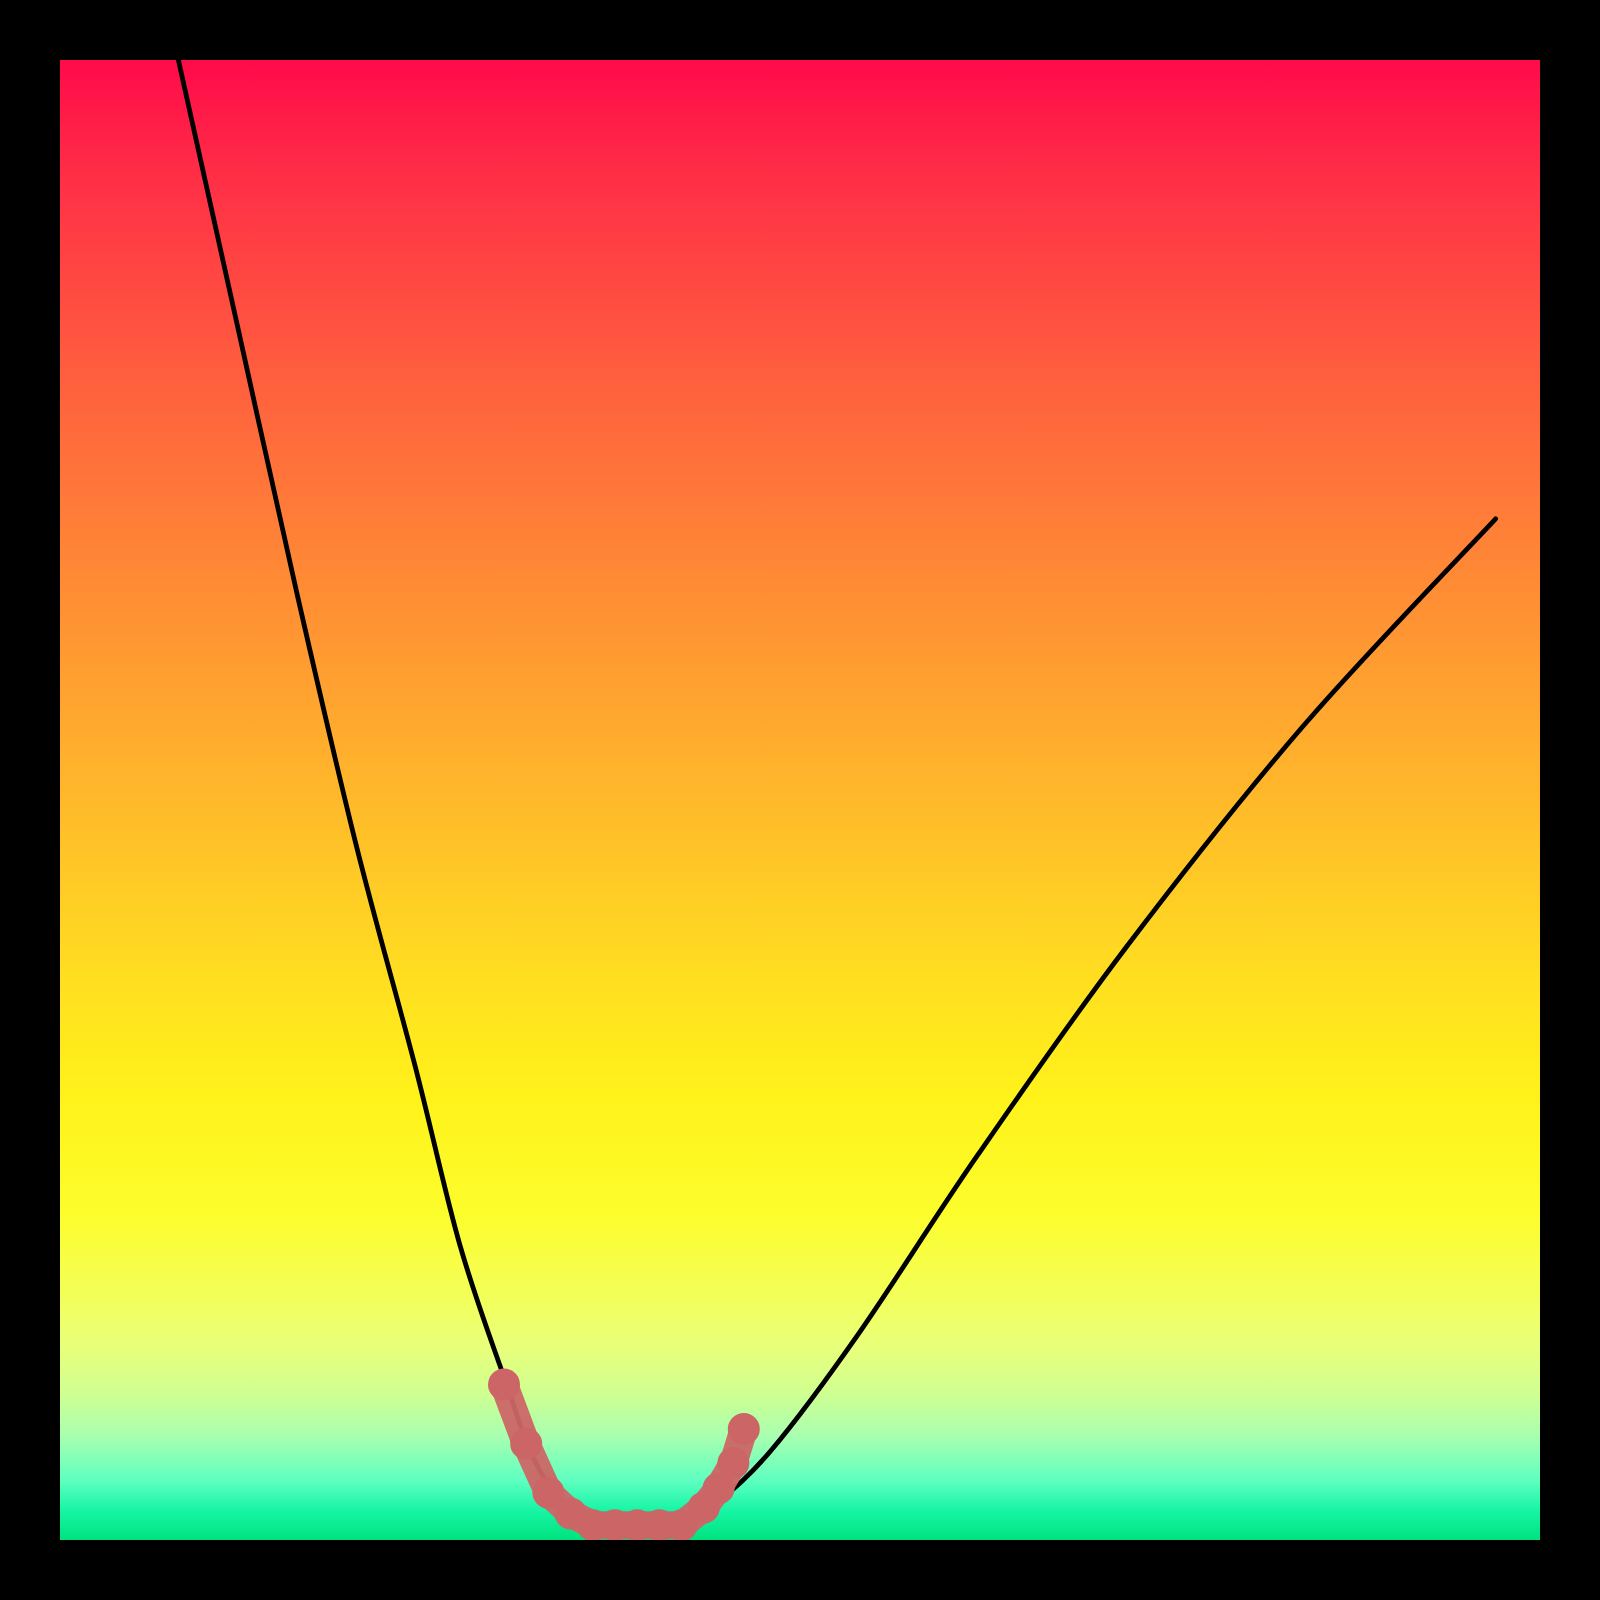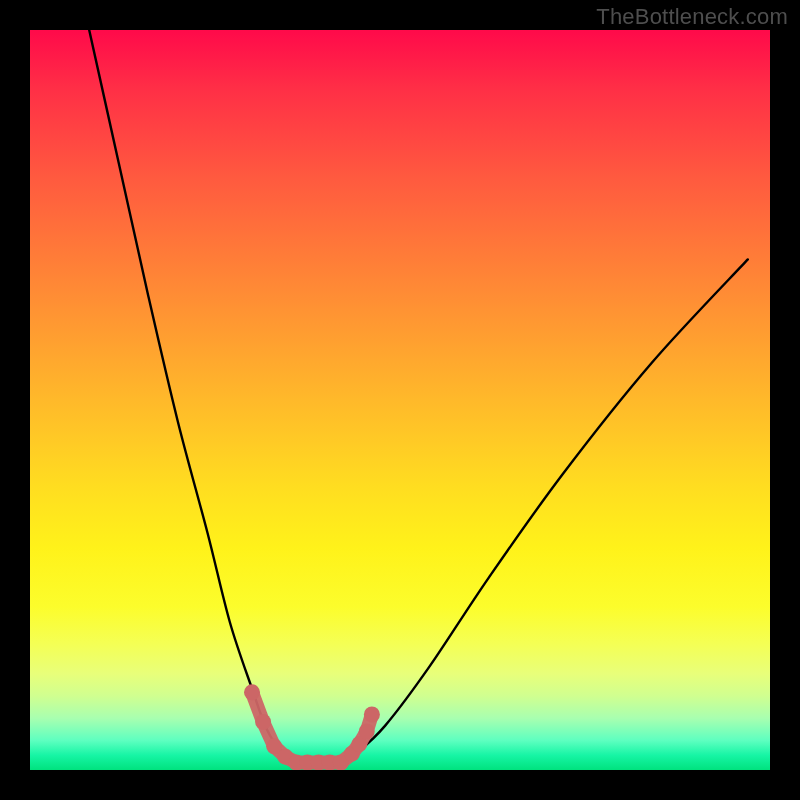--- a/index.html
+++ b/index.html
@@ -58,21 +58,20 @@
   }
   svg.overlay {
     position: absolute;
     inset: 0;
   }
 </style>
 </head>
 <body>
 
 <div class="frame">
-  <div class="watermark">TheBottleneck.com</div>
   <div class="plot-area">
     <div class="gradient-bg"></div>
     <svg class="overlay" viewBox="0 0 740 740" preserveAspectRatio="none">
       <path id="curve-path" fill="none" stroke="#000" stroke-width="2.4" stroke-linecap="round" stroke-linejoin="round" d="M 59.2 0 C 64.13 22.20, 78.93 88.80, 88.80 133.20 C 98.67 177.60, 108.53 223.23, 118.40 266.40 C 128.27 309.57, 138.13 352.73, 148.00 392.20 C 157.87 431.67, 168.97 469.90, 177.60 503.20 C 186.23 536.50, 192.40 566.10, 199.80 592.00 C 207.20 617.90, 215.83 640.72, 222.00 658.60 C 228.17 676.48, 231.87 688.82, 236.80 699.30 C 241.73 709.78, 246.67 716.20, 251.60 721.50 C 256.53 726.80, 261.47 729.27, 266.40 731.12 C 271.33 732.97, 273.80 732.35, 281.20 732.60 C 288.60 732.85, 303.40 734.08, 310.80 732.60 C 318.20 731.12, 318.20 729.89, 325.60 723.72 C 333.00 717.55, 342.87 710.15, 355.20 695.60 C 367.53 681.05, 382.33 661.07, 399.60 636.40 C 416.87 611.73, 436.60 579.67, 458.80 547.60 C 481.00 515.53, 505.67 479.77, 532.80 444.00 C 559.93 408.23, 590.77 368.77, 621.60 333.00 C 652.43 297.23, 701.77 246.67, 717.80 229.40"></path>
       <polyline id="marker-line" fill="none" stroke="#cc6666" stroke-width="14" stroke-linecap="round" stroke-linejoin="round" opacity="0.95" points="222.0,662.3 233.1,691.9 244.2,716.3 255.3,726.7 266.4,732.6 277.5,732.6 288.6,732.6 299.7,732.6 310.8,732.6 321.9,723.7 329.3,714.1 336.7,701.5 341.9,684.5"></polyline>
       <g id="marker-dots">
           <circle cx="222.0" cy="662.3" r="8" fill="#cc6666"></circle>
           <circle cx="233.1" cy="691.9" r="8" fill="#cc6666"></circle>
           <circle cx="244.2" cy="716.3" r="8" fill="#cc6666"></circle>
           <circle cx="255.3" cy="726.7" r="8" fill="#cc6666"></circle>

